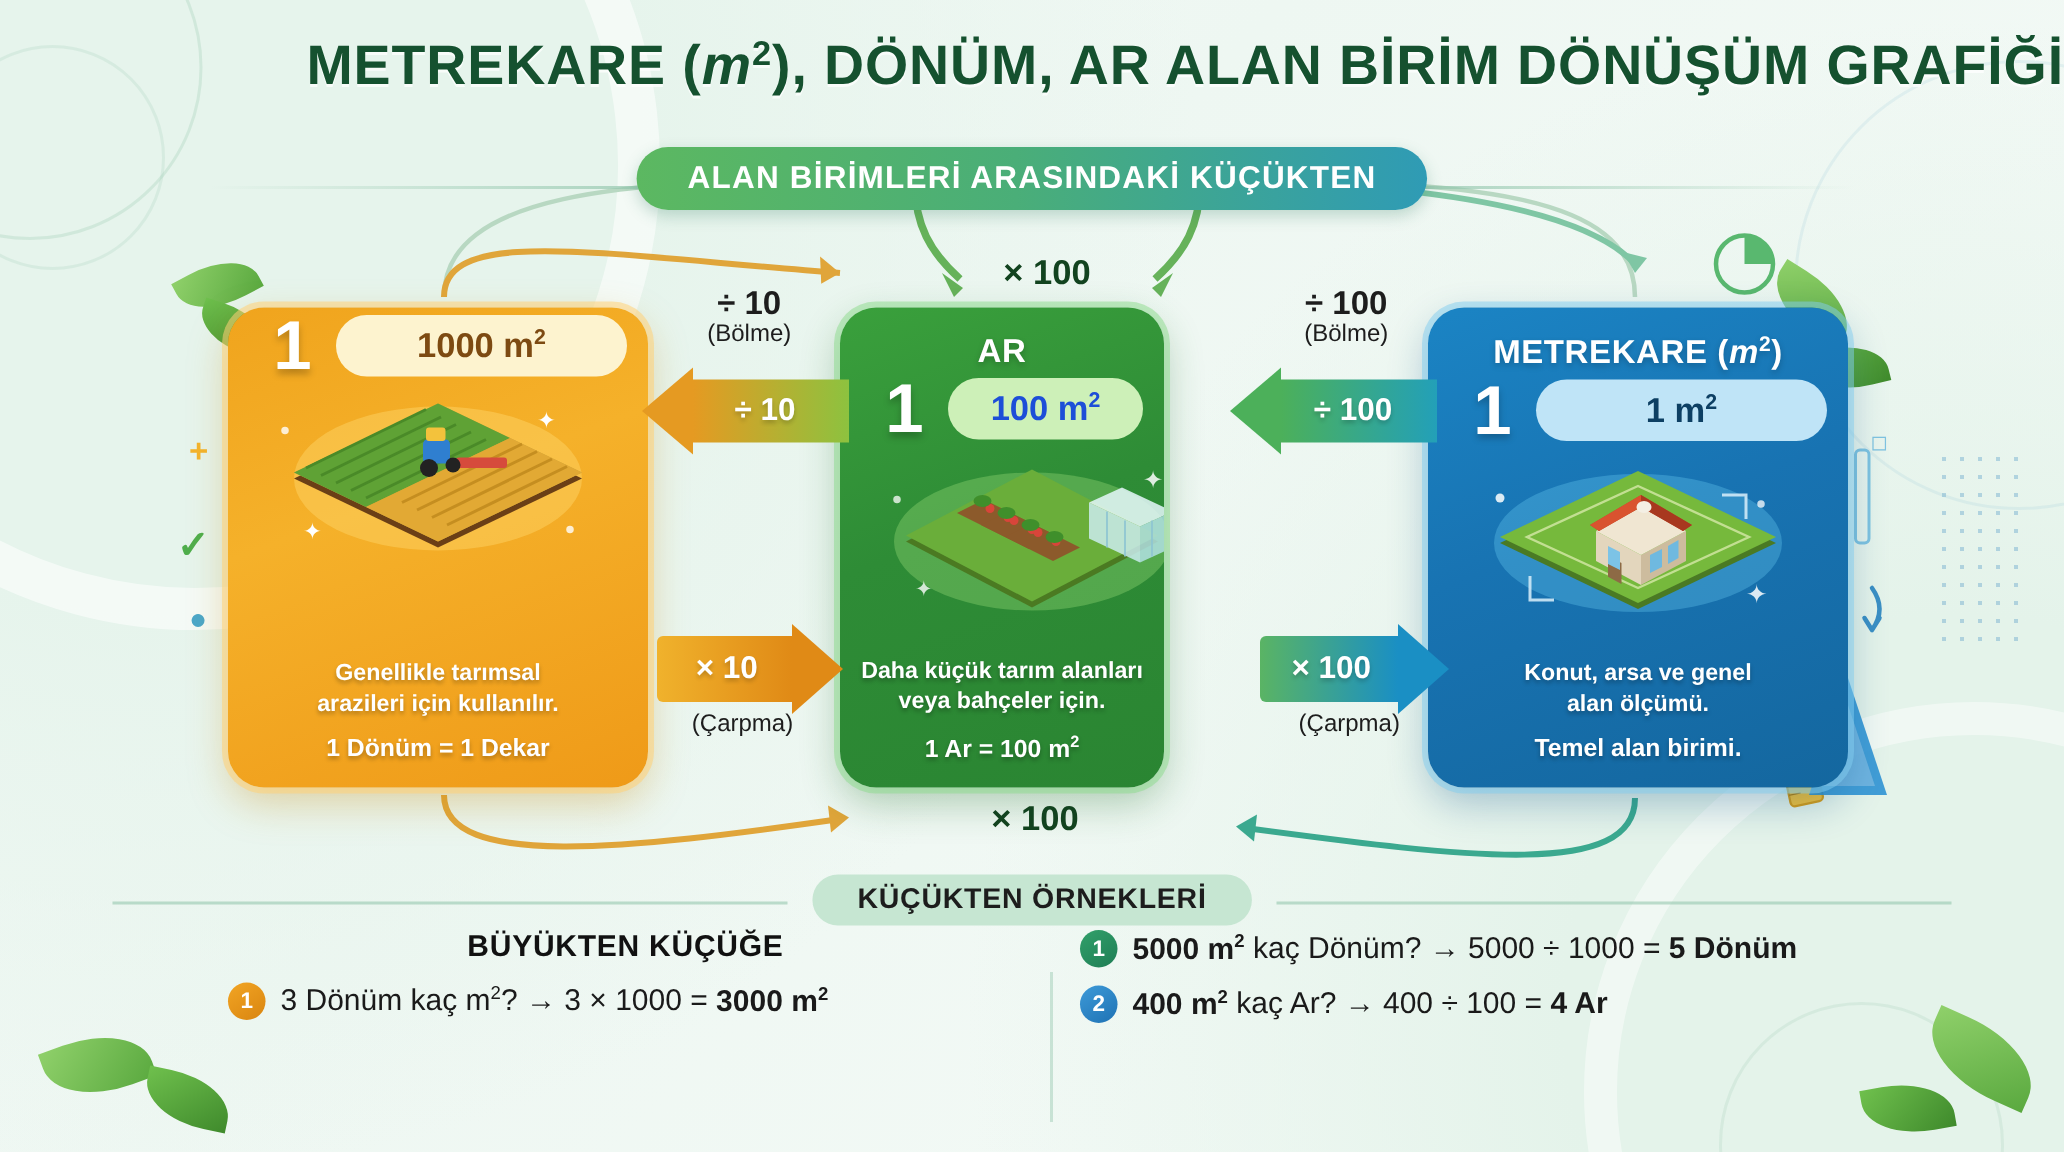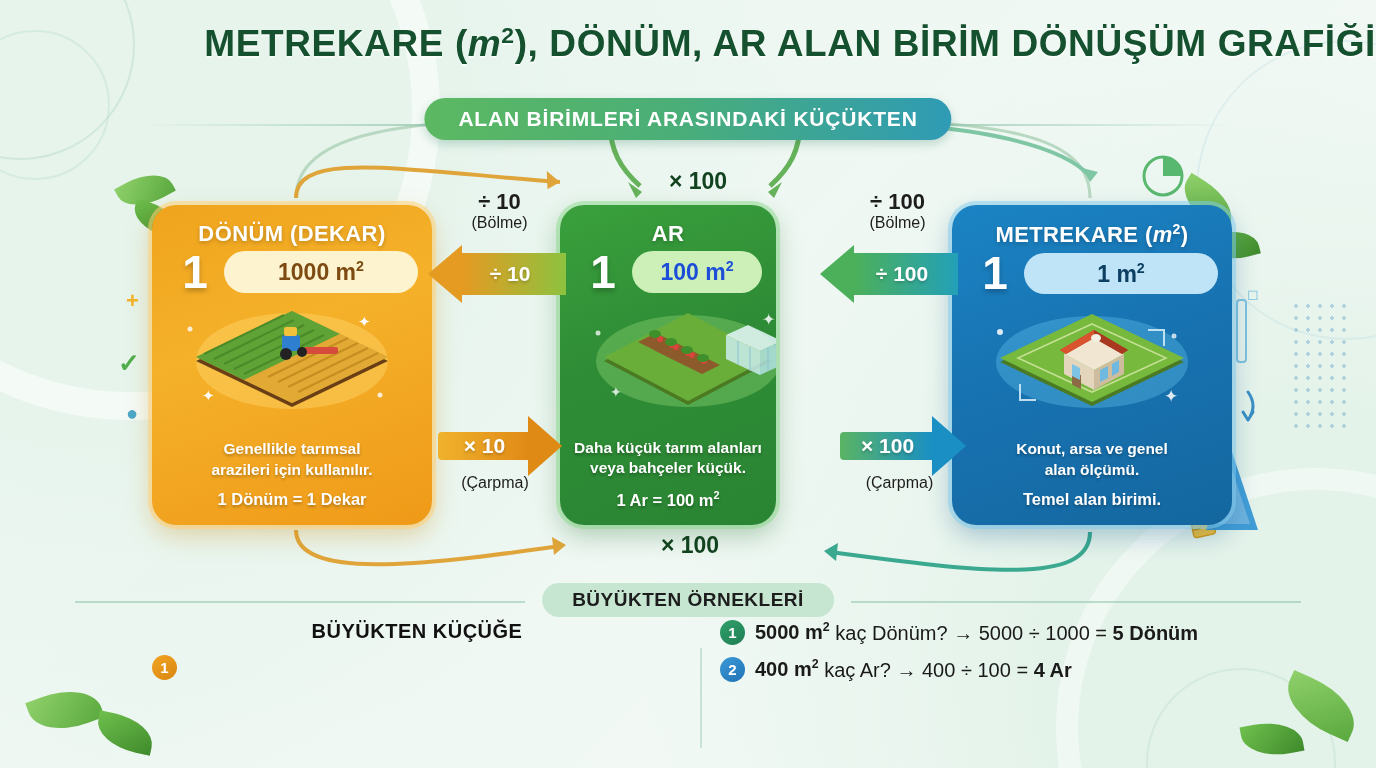--- a/index.html
+++ b/index.html
@@ -264,21 +264,21 @@
   .lbl-d100 { left: 830px; top: 190px; width: 135px; }
 
   
   .mul-arrow {
     position: absolute;
     height: 44px;
     display: flex;
     align-items: center;
   }
   .mul-arrow .body {
-    height: 28px;
+    height: 44px;
     display: flex;
     align-items: center;
     justify-content: center;
     color: #fff;
     font-size: 21px;
     font-weight: bold;
     padding-left: 3px;
     text-shadow: 0 2px 3px rgba(0,0,0,.2);
   }
   .mul-arrow .head {
@@ -437,21 +437,20 @@
 
 <div class="title">
   <span>METREKARE (</span><span class="m2">m</span><sup>2</sup><span>), DÖNÜM, AR ALAN BİRİM DÖNÜŞÜM GRAFİĞİ</span>
 </div>
 
 <div class="banner-rule left"></div>
 <div class="banner-rule right"></div>
 <div class="banner-top">ALAN BİRİMLERİ ARASINDAKİ KÜÇÜKTEN</div>
 
 <div class="card card-donum">
-  <div class="card-title">DÖNÜM (DEKAR)</div>
   <div class="card-valrow">
     <div class="card-num">1</div>
     <div class="card-pill">
       <span>1000 m</span><sup>2</sup>
     </div>
   </div>
   <div class="card-art">
     <svg width="280" height="116" viewBox="0 0 280 116">
       <ellipse cx="140" cy="62" rx="96" ry="48" fill="#ffd86a" opacity=".45"></ellipse>
       <polygon points="140,16 236,62 140,108 44,62" fill="#6b3f16"></polygon>
@@ -537,21 +536,21 @@
           <line x1="208" y1="48" x2="208" y2="72"></line>
         </g>
       </g>
       <text x="202" y="26" fill="#fff" font-size="16" opacity=".85">✦</text>
       <text x="50" y="98" fill="#fff" font-size="14" opacity=".8">✦</text>
       <circle cx="38" cy="34" r="2.5" fill="#fff" opacity=".75"></circle>
     </svg>
   </div>
   <div class="card-desc">
     <span>Daha küçük tarım alanları</span><br>
-    <span>veya bahçeler küçük.</span>
+    <span>veya bahçeler için.</span>
     <span class="eq"><span>1 Ar = 100 m</span><sup>2</sup></span>
   </div>
 </div>
 
 <div class="card card-metrekare">
   <div class="card-title">
     <span>METREKARE (</span><span class="it">m</span><sup>2</sup><span>)</span>
   </div>
   <div class="card-valrow">
     <div class="card-num">1</div>
@@ -623,28 +622,29 @@
   <div class="body">× 100</div>
   <div class="head"></div>
 </div>
 <div class="mul-label lbl-m100">(Çarpma)</div>
 
 <div class="curve-label curve-top">× 100</div>
 <div class="curve-label curve-bottom">× 100</div>
 
 <div class="mid-rule left"></div>
 <div class="mid-rule right"></div>
-<div class="banner-mid">BÜYÜKTEN ÖRNEKLERİ</div>
+<div class="banner-mid">KÜÇÜKTEN ÖRNEKLERİ</div>
 
 <div class="divider-v"></div>
 
 <div class="ex-col ex-left">
   <div class="ex-head">BÜYÜKTEN KÜÇÜĞE</div>
   <div class="ex-row">
     <div class="ex-badge">1</div>
+    <div class="ex-text"><span>3 Dönüm kaç m</span><sup>2</sup><span>? → 3 × 1000 = </span><b><span>3000 m</span><sup>2</sup></b></div>
   </div>
 </div>
 
 <div class="ex-col ex-right">
   <div class="ex-row">
     <div class="ex-badge">1</div>
     <div class="ex-text"><b><span>5000 m</span><sup>2</sup></b><span> kaç Dönüm? → 5000 ÷ 1000 = </span><b>5 Dönüm</b></div>
   </div>
   <div class="ex-row">
     <div class="ex-badge">2</div>

